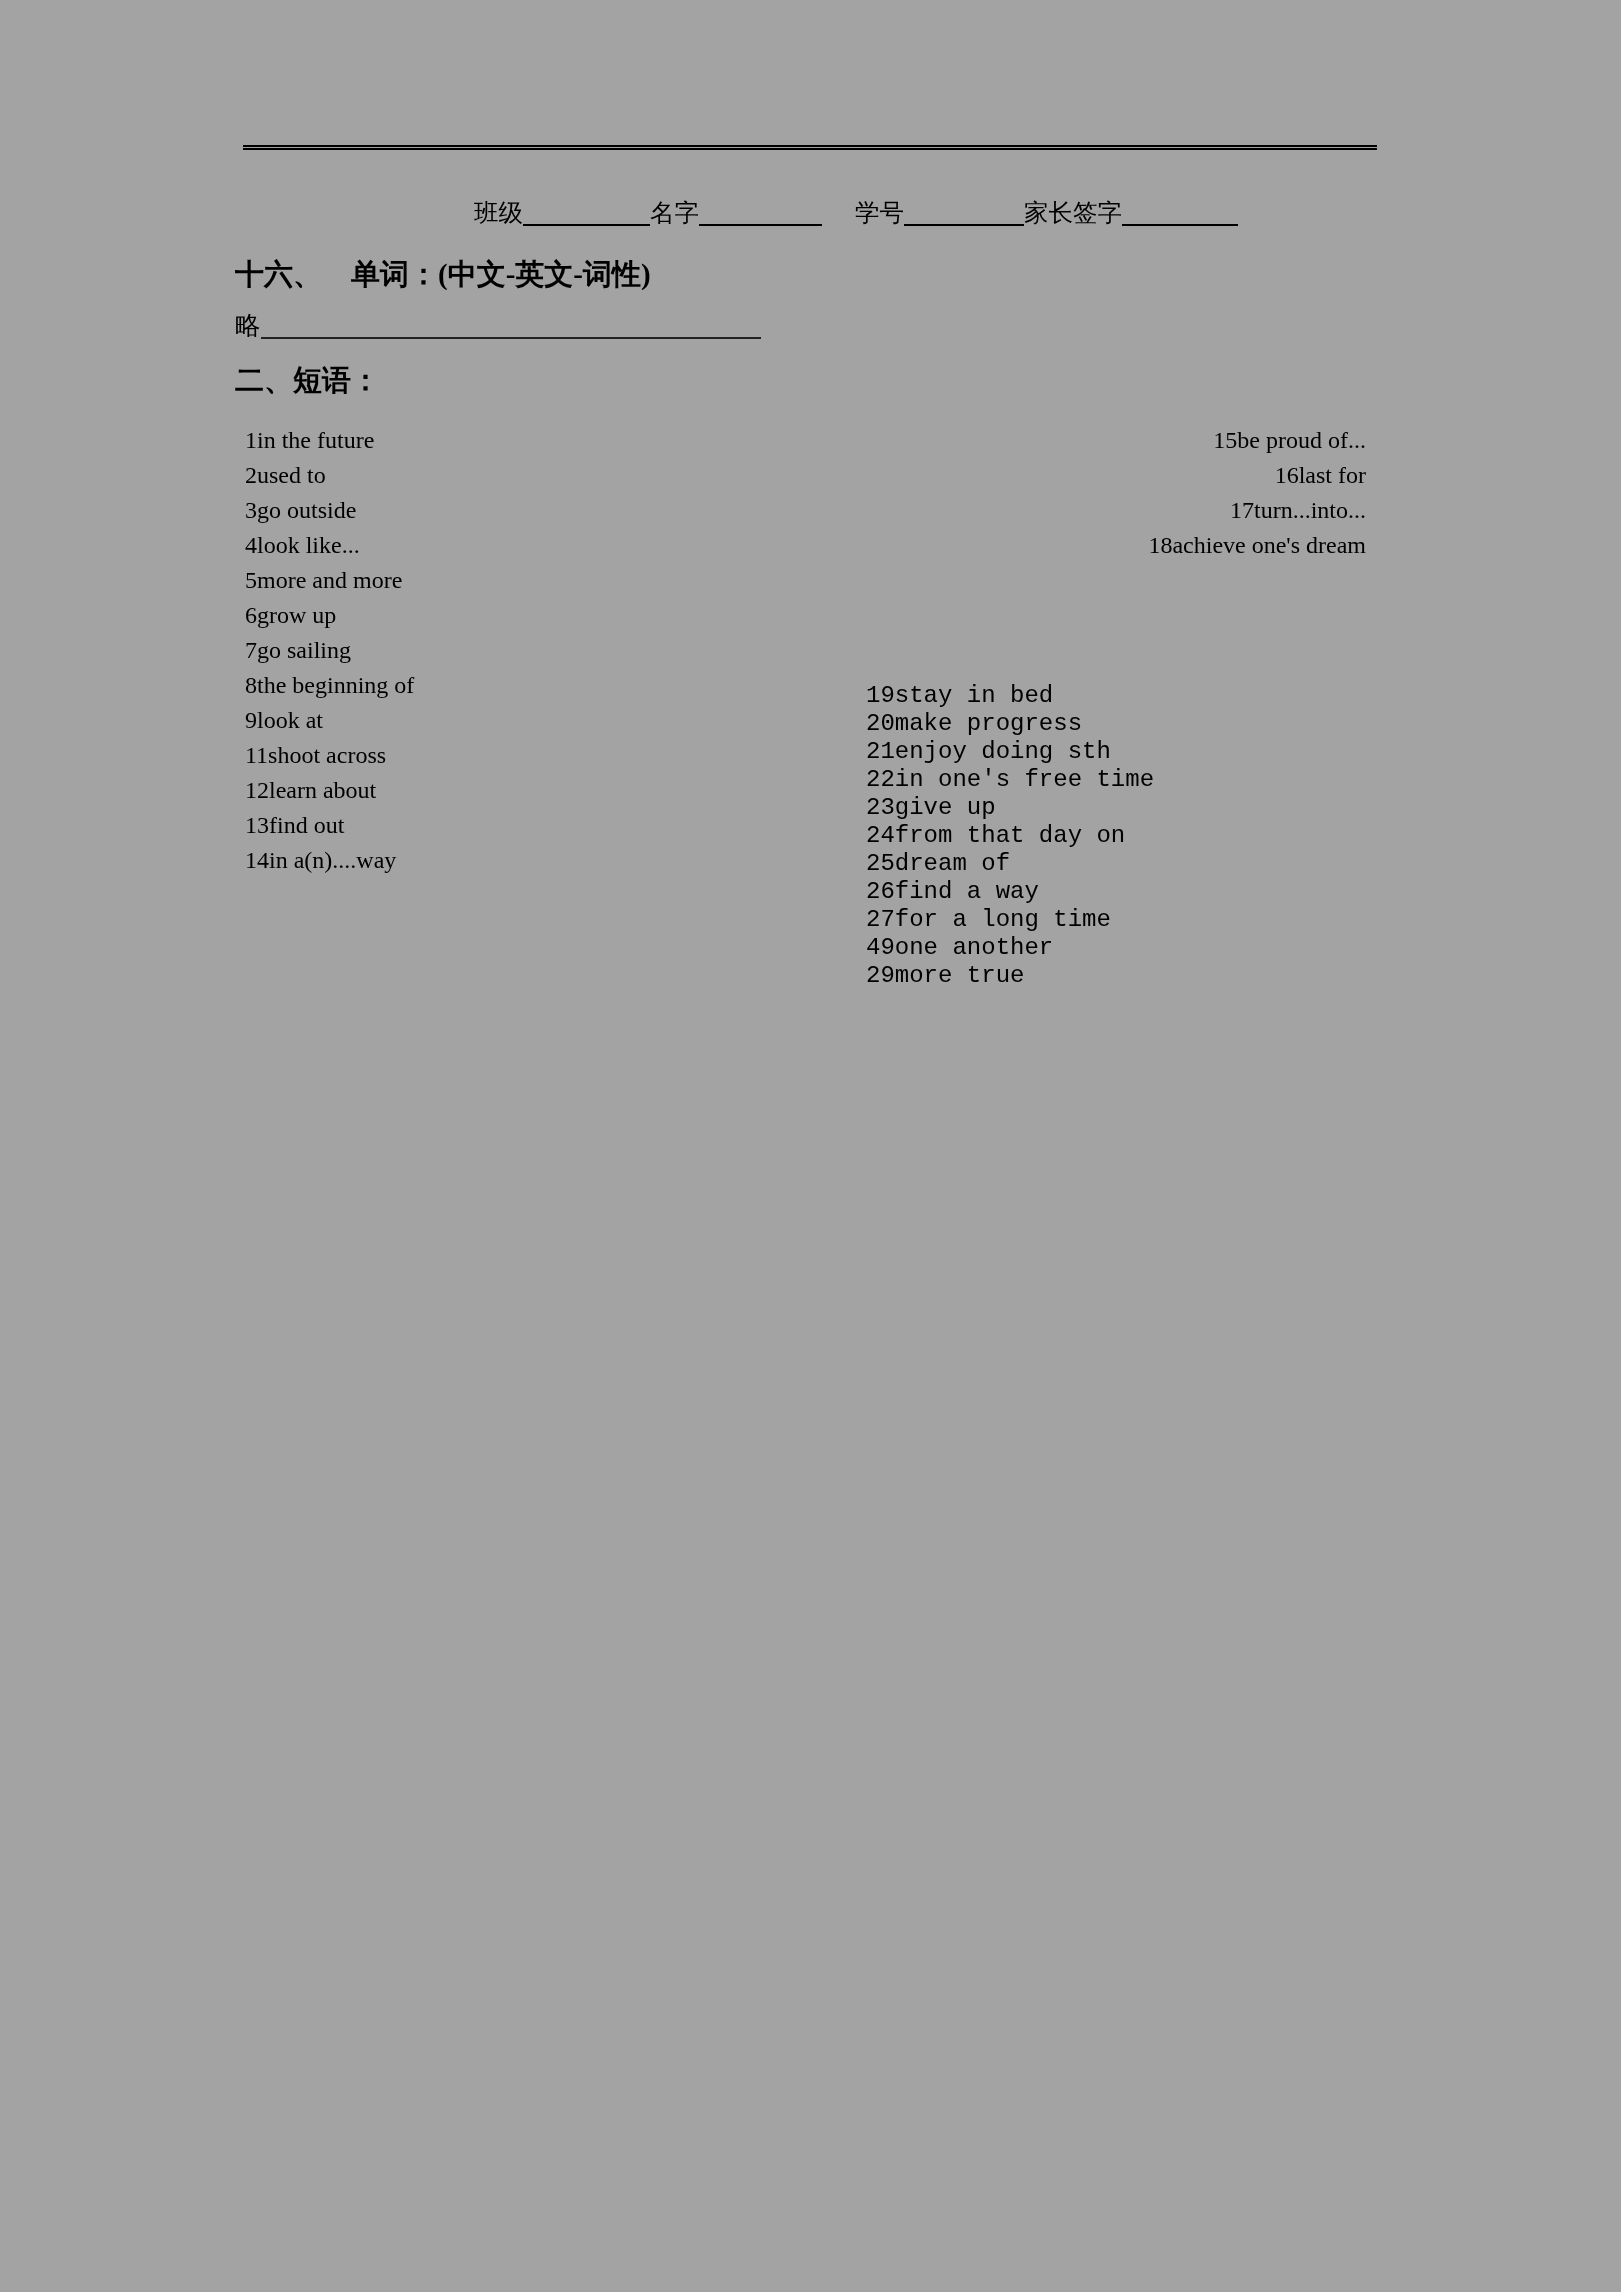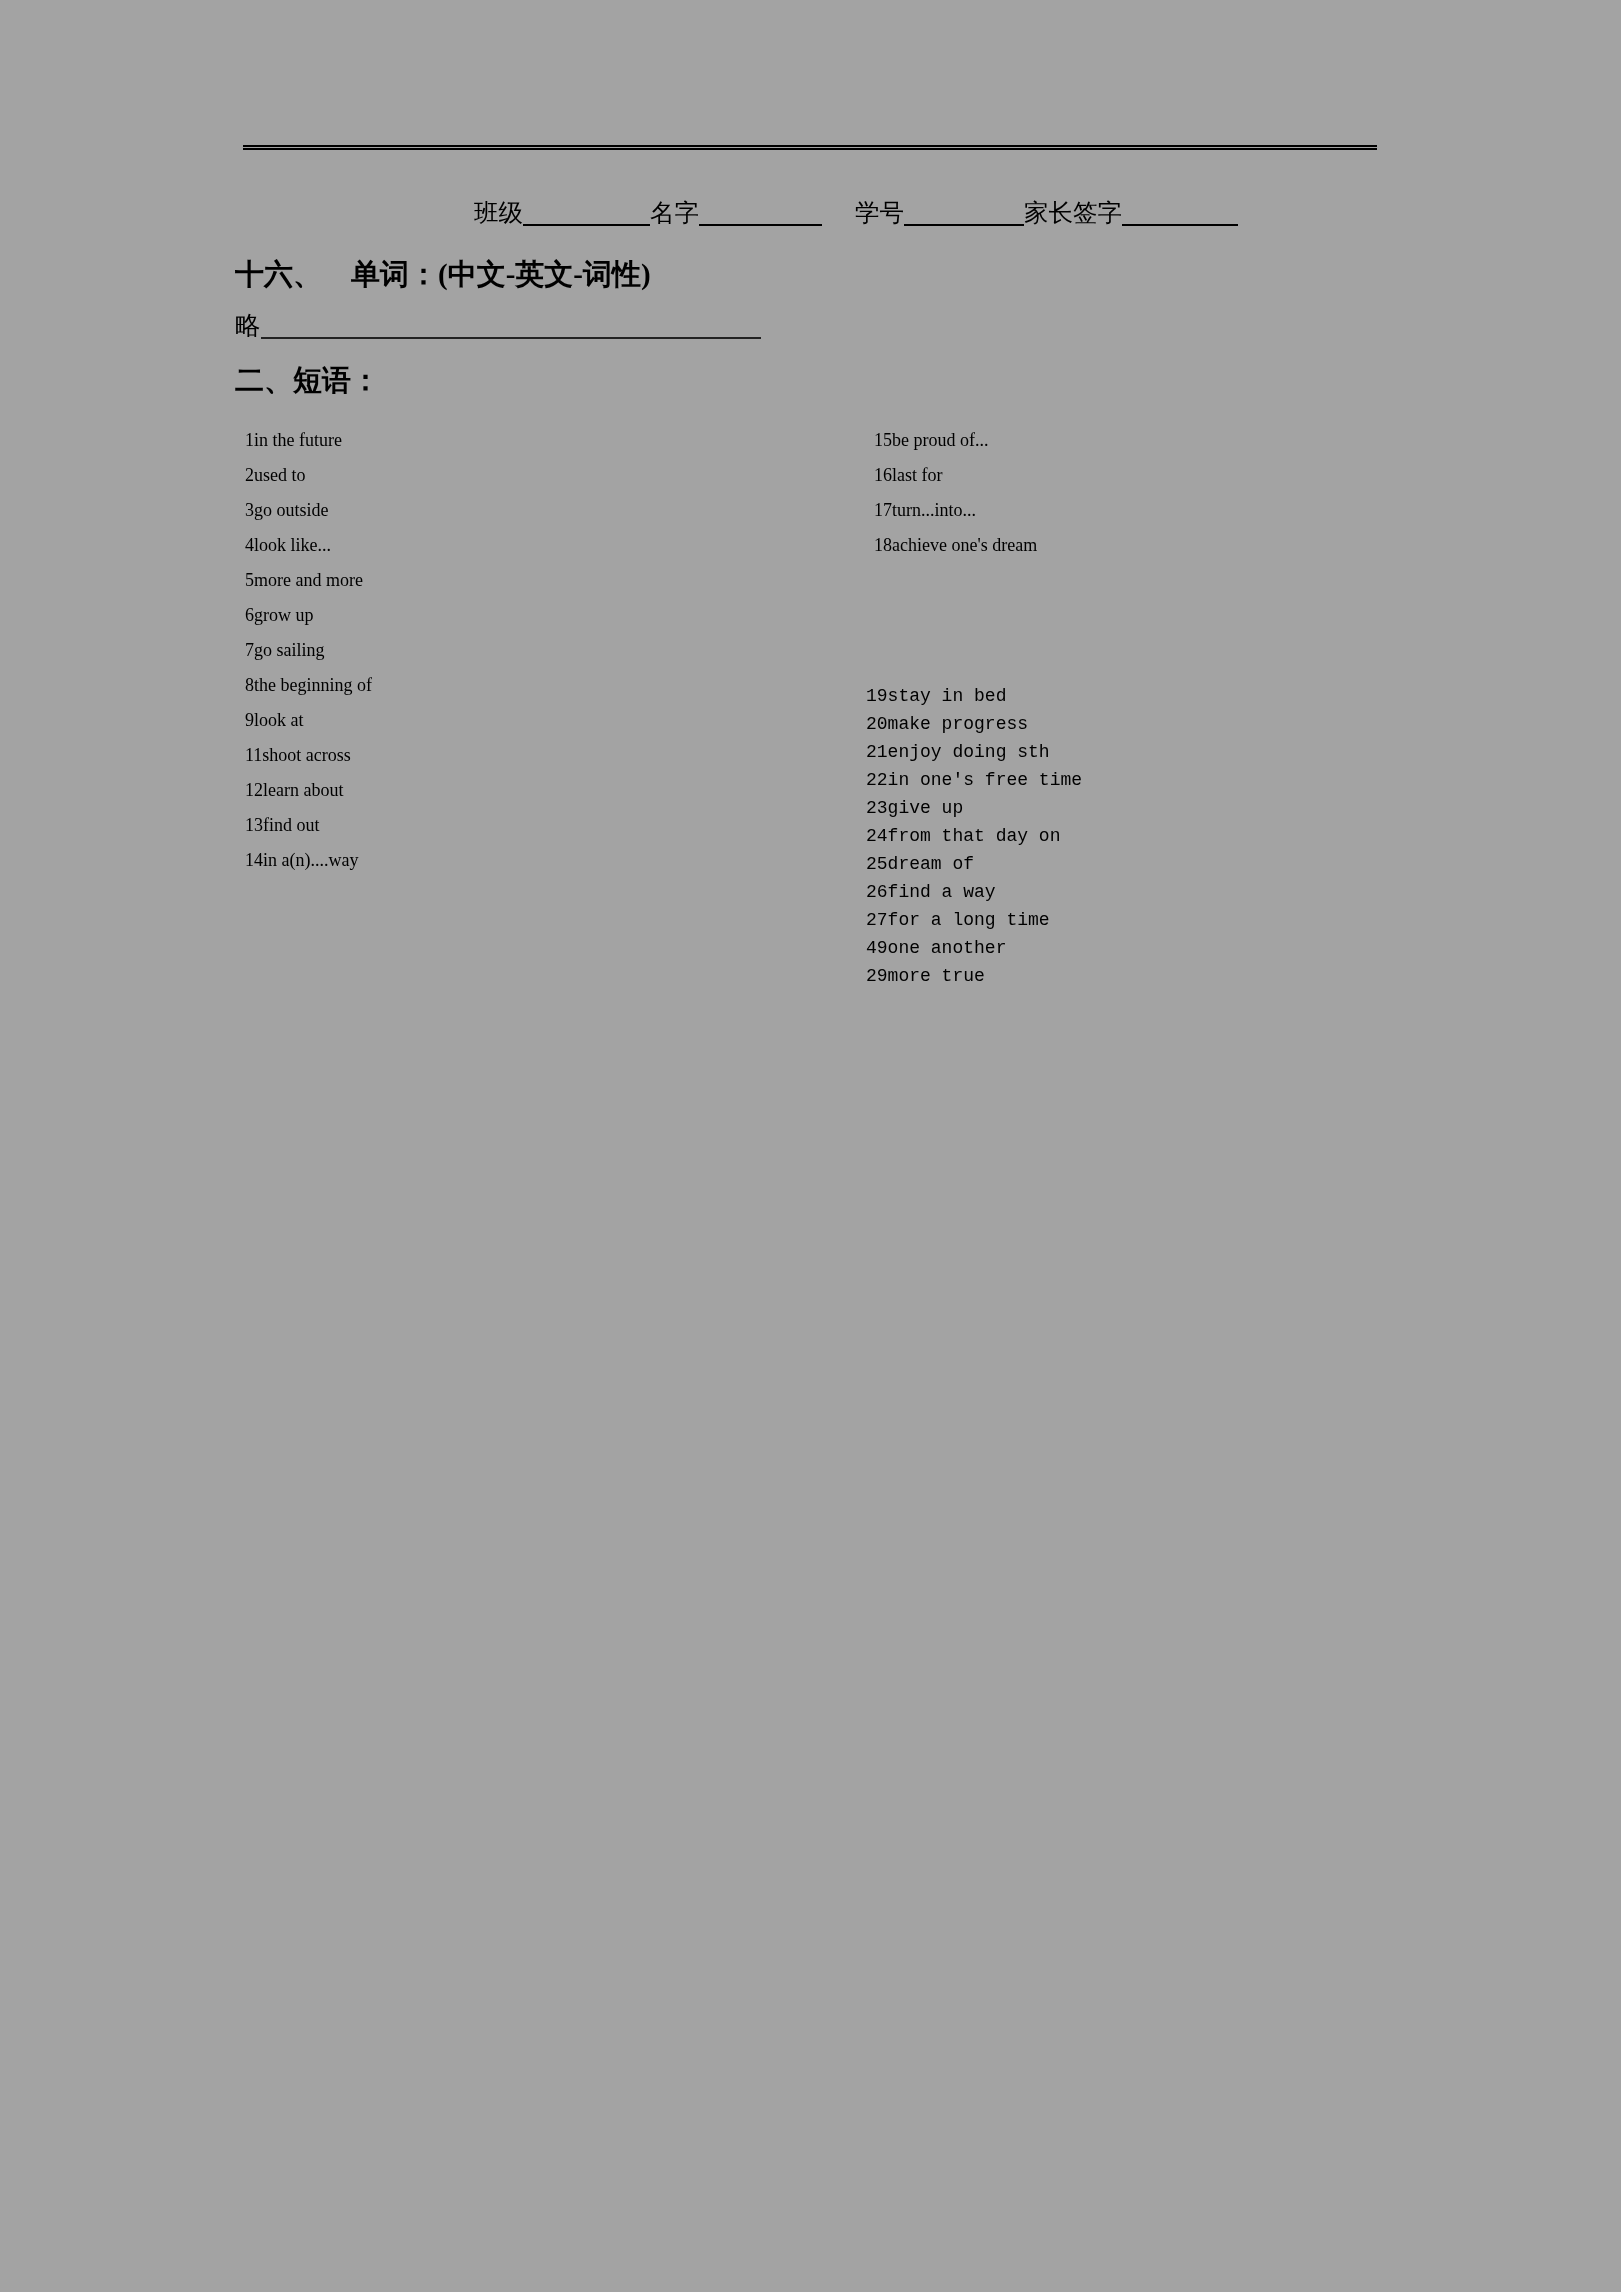--- a/index.html
+++ b/index.html
@@ -116,41 +116,42 @@
     height: 1.0em;
     vertical-align: -0.18em;
   }
 
   
   .phrase-col {
     position: absolute;
     white-space: nowrap;
   }
   .phrase-item {
-    font-size: 18px;
+    font-size: 24px;
     white-space: nowrap;
     color: #000;
   }
   .phrase-item .num { }
   .phrase-item .txt { }
 
   #col-left {
     left: 245px;
     top: 423px;
     width: 510px;
   }
   #col-left .phrase-item {
     height: 35px;
     line-height: 35px;
   }
 
   #col-right-top {
-    left: 874px;
+    left: 856px;
     top: 423px;
     width: 510px;
+    text-align: right;
   }
   #col-right-top .phrase-item {
     height: 35px;
     line-height: 35px;
   }
 
   #col-right-bottom {
     left: 866px;
     top: 682px;
     width: 510px;

